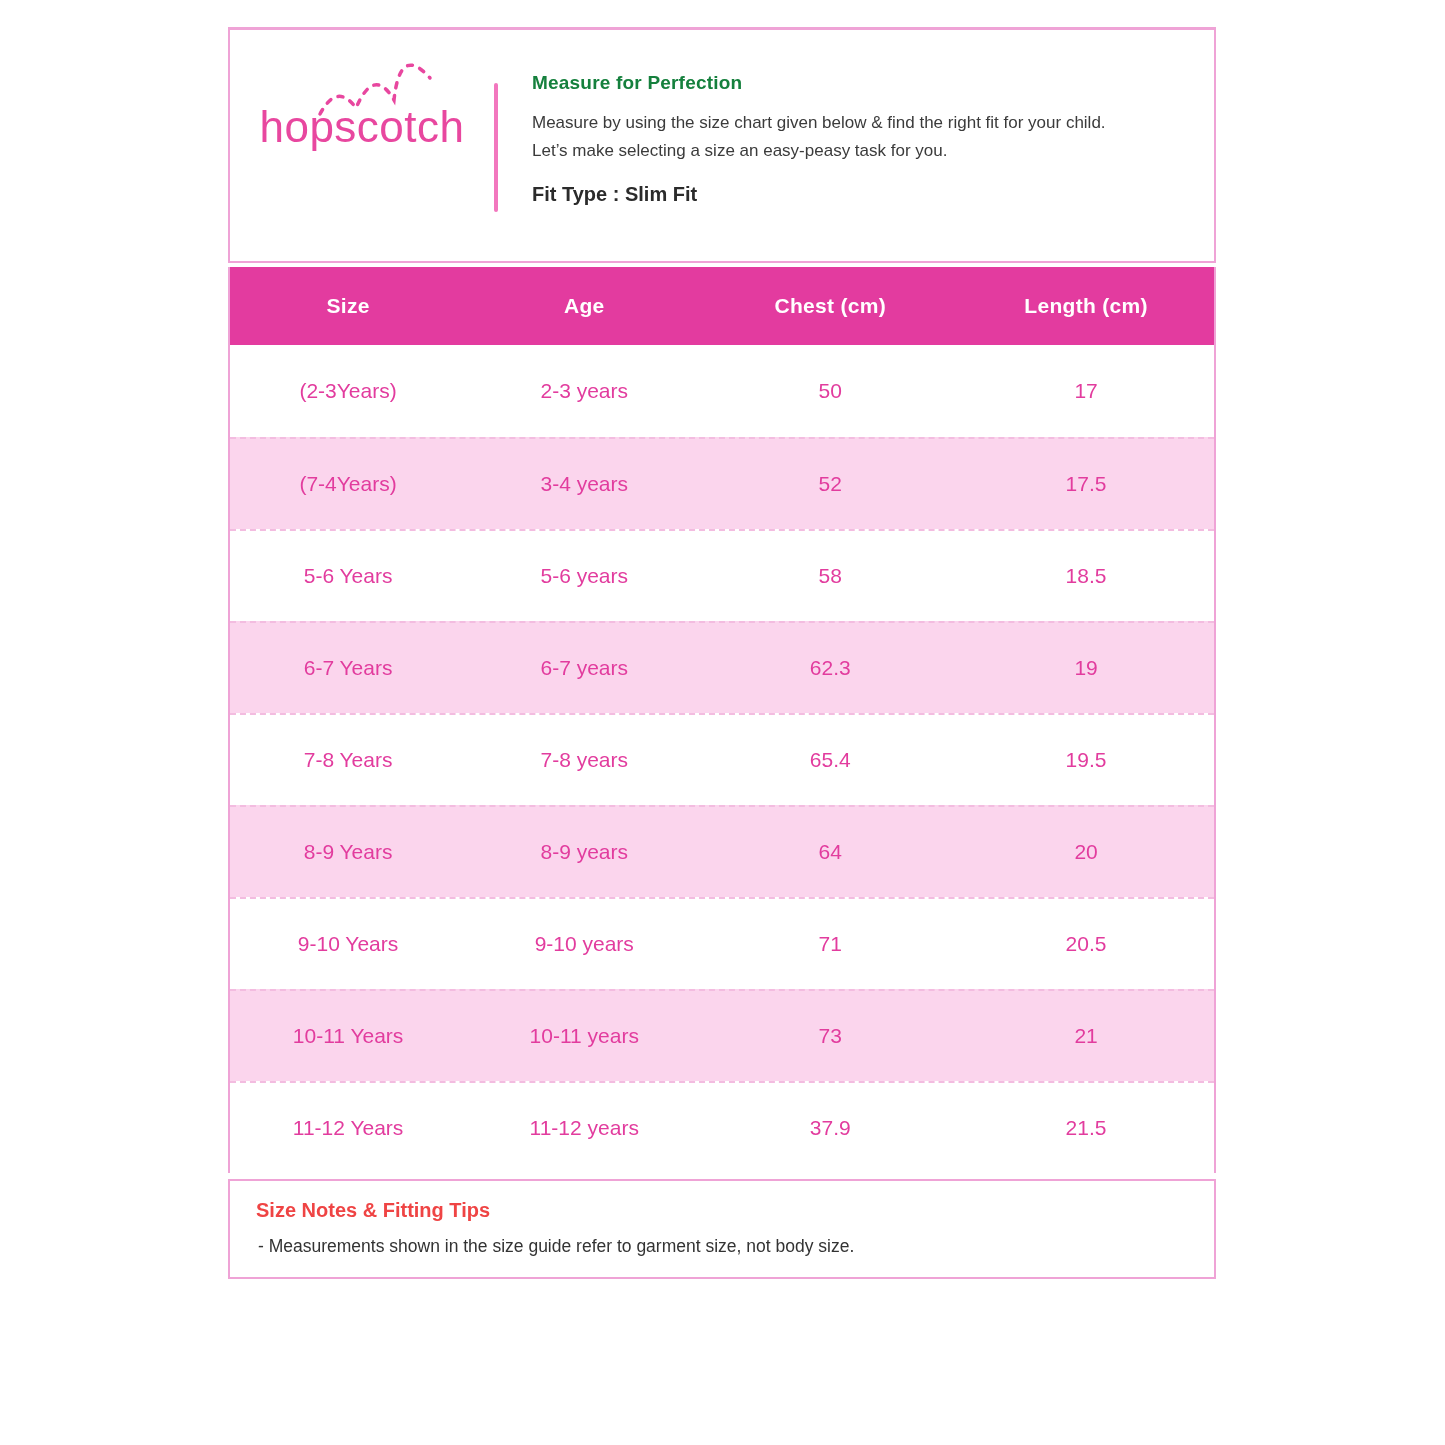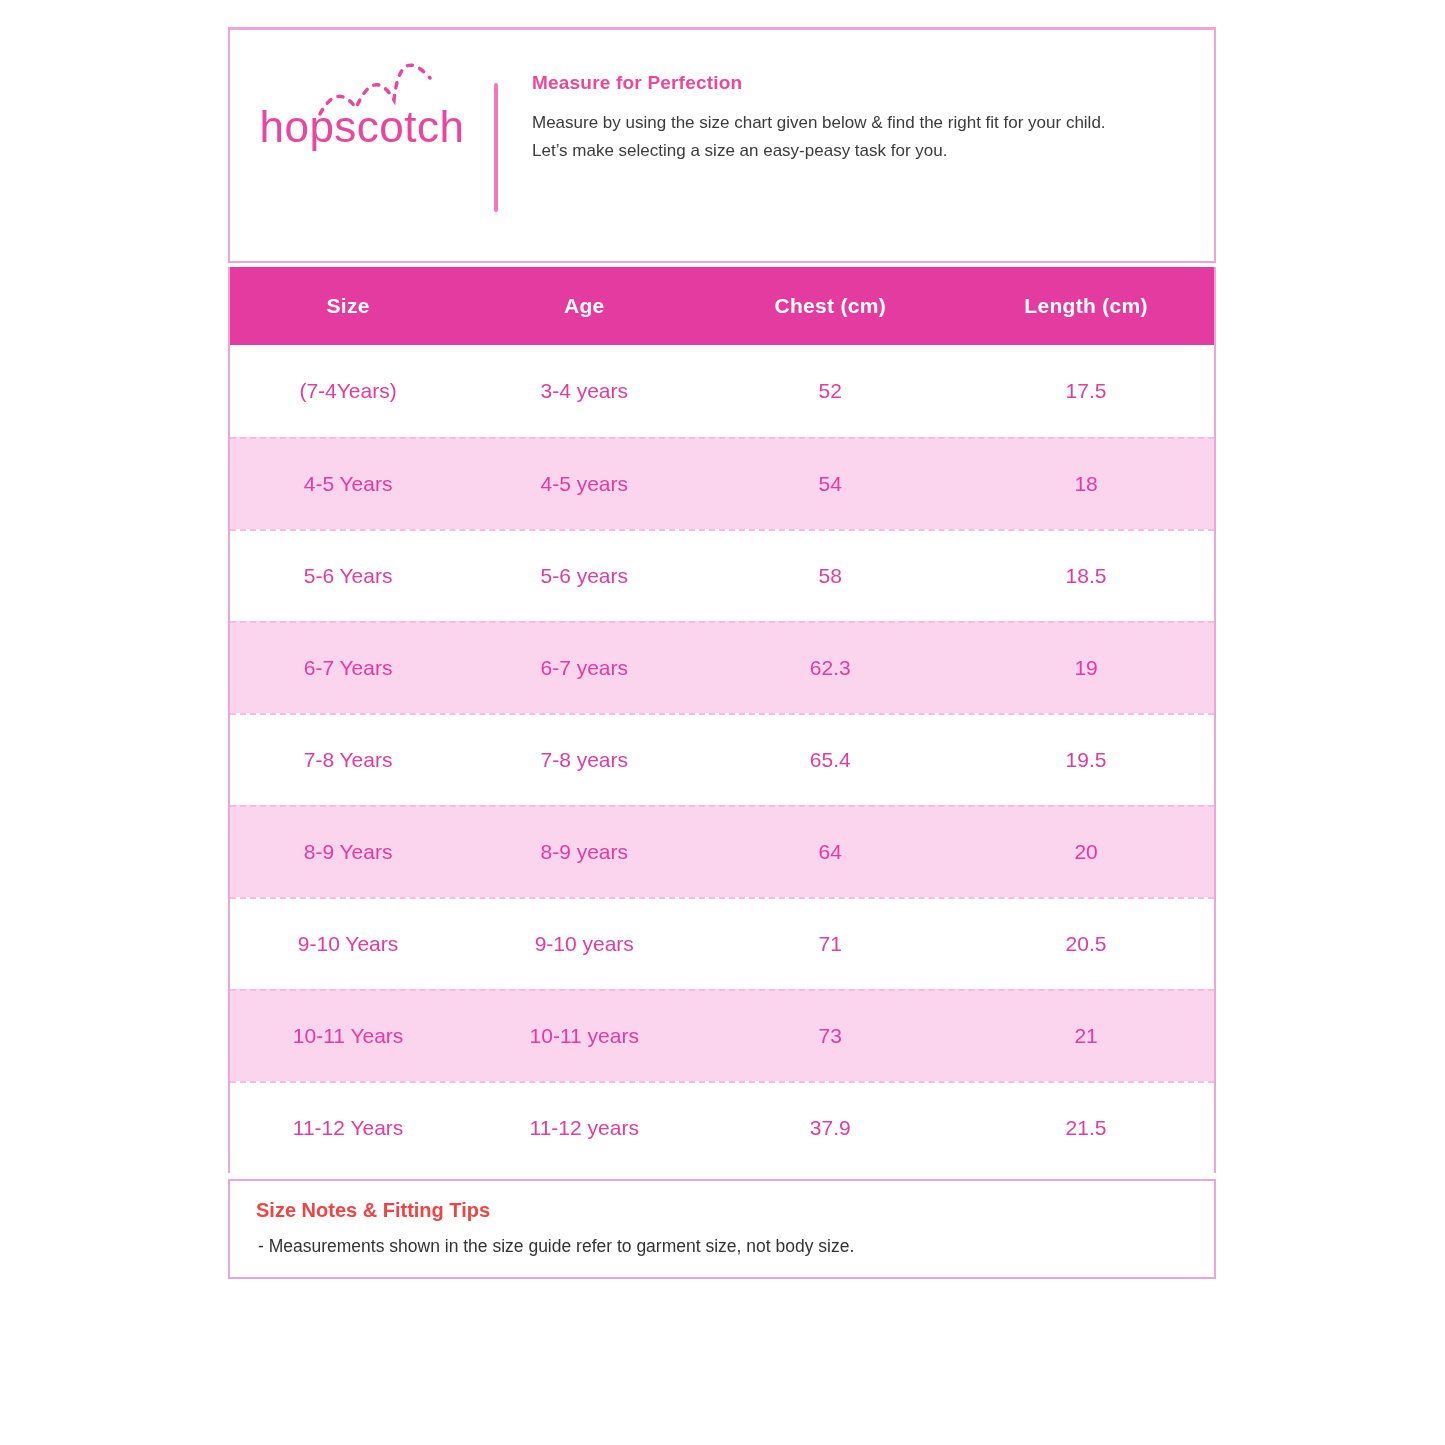--- a/index.html
+++ b/index.html
@@ -36,21 +36,21 @@
     width: 4px;
     background: #f277be;
     border-radius: 2px;
     margin: 53px 0 49px 0;
   }
   .text-col {
     flex: 1;
     padding: 42px 40px 0 34px;
   }
   .measure-title {
-    color: #ec4899;
+    color: #15803d;
     font-size: 19px;
     font-weight: bold;
     letter-spacing: 0.2px;
     margin-bottom: 15px;
   }
   .intro-line {
     color: #3b3b3b;
     font-size: 17px;
     line-height: 28px;
     max-width: 602px;
@@ -129,44 +129,45 @@
       <svg class="logo-wrap" viewBox="0 0 240 130">
         <path d="M78,84 Q95,52 114,78 Q132,36 152,70 Q158,14 188,48" fill="none" stroke="#e8479f" stroke-width="3.5" stroke-dasharray="5 8" stroke-linecap="round"></path>
         <text x="120" y="112" text-anchor="middle" font-family="Liberation Sans, sans-serif" font-size="44" fill="#e8479f" letter-spacing="0.5">hopscotch</text>
       </svg>
     </div>
     <div class="v-divider"></div>
     <div class="text-col">
       <div class="measure-title">Measure for Perfection</div>
       <div class="intro-line">Measure by using the size chart given below &amp; find the right fit for your child.</div>
       <div class="intro-line">Let’s make selecting a size an easy-peasy task for you.</div>
+      <div class="fit-type">Fit Type : Slim Fit</div>
     </div>
   </div>
 
   <div class="size-table">
     <div class="t-header">
       <div class="cell c1">Size</div>
       <div class="cell c2">Age</div>
       <div class="cell c3">Chest (cm)</div>
       <div class="cell c4">Length (cm)</div>
     </div>
     <div class="t-body">
       <div class="t-row">
+        <div class="cell c1">(2-3Years)</div>
+        <div class="cell c2">2-3 years</div>
+        <div class="cell c3">50</div>
+        <div class="cell c4">17</div>
+      </div>
+      <div class="t-row">
         <div class="cell c1">(7-4Years)</div>
         <div class="cell c2">3-4 years</div>
         <div class="cell c3">52</div>
         <div class="cell c4">17.5</div>
       </div>
       <div class="t-row">
-        <div class="cell c1">4-5 Years</div>
-        <div class="cell c2">4-5 years</div>
-        <div class="cell c3">54</div>
-        <div class="cell c4">18</div>
-      </div>
-      <div class="t-row">
         <div class="cell c1">5-6 Years</div>
         <div class="cell c2">5-6 years</div>
         <div class="cell c3">58</div>
         <div class="cell c4">18.5</div>
       </div>
       <div class="t-row">
         <div class="cell c1">6-7 Years</div>
         <div class="cell c2">6-7 years</div>
         <div class="cell c3">62.3</div>
         <div class="cell c4">19</div>

